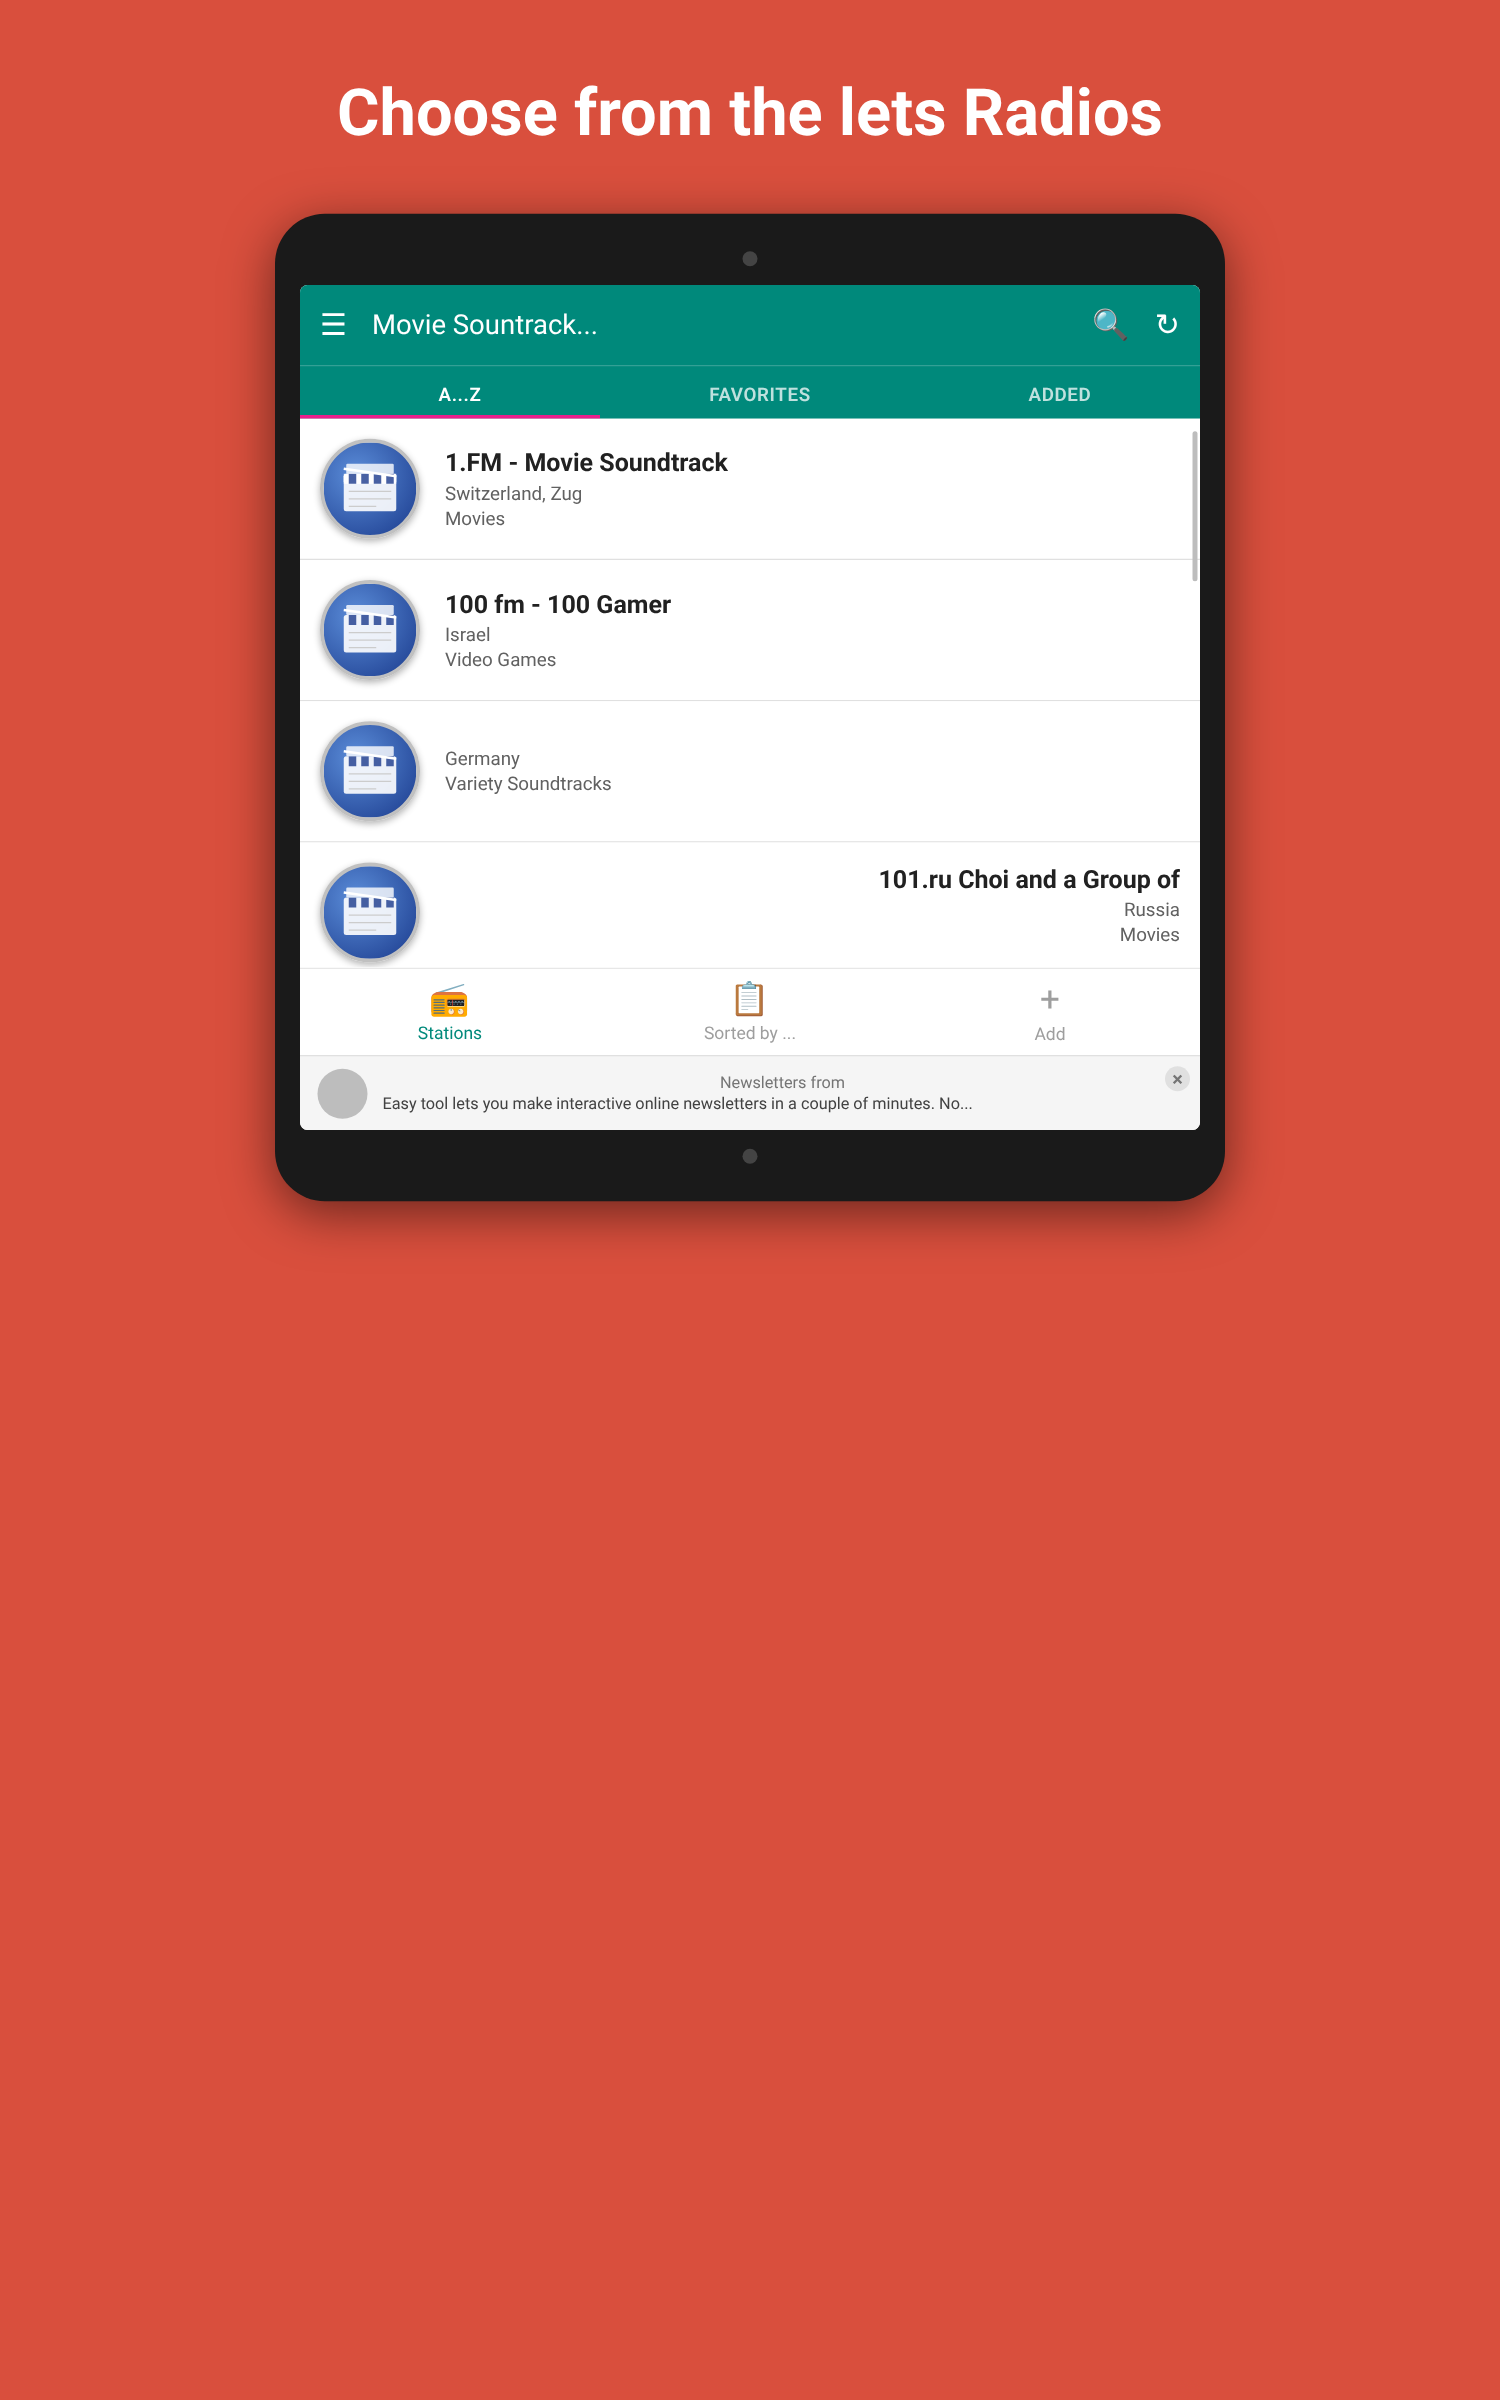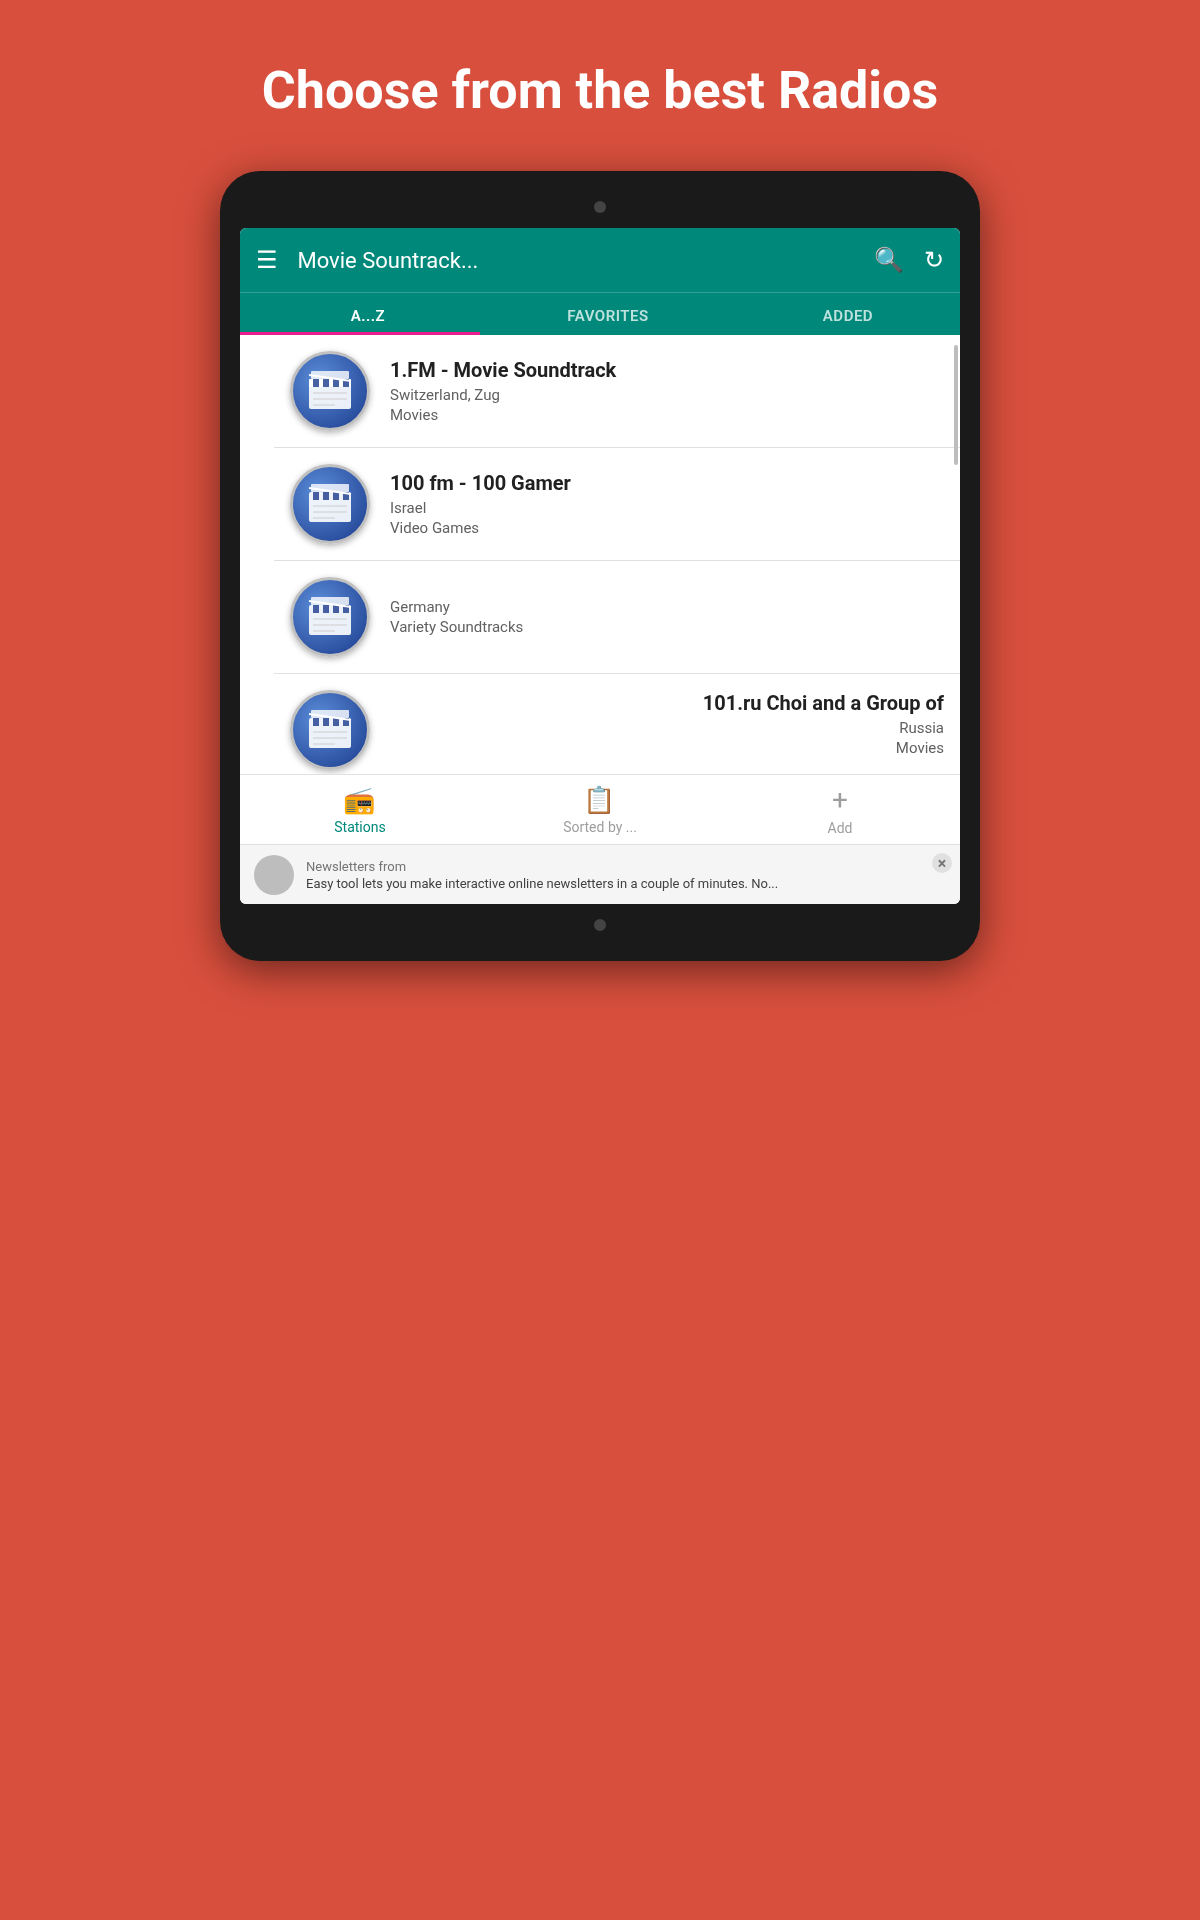--- a/index.html
+++ b/index.html
@@ -267,37 +267,36 @@
       width: 12px;
       height: 12px;
       background: #444;
       border-radius: 50%;
       margin: 15px auto 0 auto;
     }
 
     
     .list-container {
       position: relative;
-      padding-left: 34px;
     }
 
     .list-scrollbar {
       position: absolute;
       right: 2px;
       top: 10px;
       width: 4px;
       height: 120px;
       background: #bdbdbd;
       border-radius: 2px;
     }
   </style>
 </head>
 <body>
 
-<h1 class="page-title">Choose from the best Radios</h1>
+<h1 class="page-title">Choose from the lets Radios</h1>
 
 <div class="tablet-outer">
   <div class="tablet-camera-top"></div>
 
   <div class="tablet-screen">
 
     <div class="app-bar">
       <span class="hamburger-icon">☰</span>
       <span class="app-bar-title">Movie Sountrack...</span>
       <div class="app-bar-icons">
@@ -422,21 +421,21 @@
       </div>
       <div class="bottom-nav-item">
         <span class="nav-icon" style="font-size:28px; color:#9e9e9e;">+</span>
         <span class="nav-label">Add</span>
       </div>
     </div>
 
     <div class="ad-banner">
       <div class="ad-avatar"></div>
       <div style="flex:1; overflow:hidden;">
-        <div style="font-size:13px; color:#757575; margin-bottom:2px;">Newsletters from</div>
+        <div style="font-size:13px; color:#757575; margin-bottom:2px;text-align:center;">Newsletters from</div>
         <div class="ad-text">Easy tool lets you make interactive online newsletters in a couple of minutes. No...</div>
       </div>
       <div class="ad-close">×</div>
     </div>
 
   </div>
 
   <div class="tablet-camera-bottom"></div>
 </div>
 

